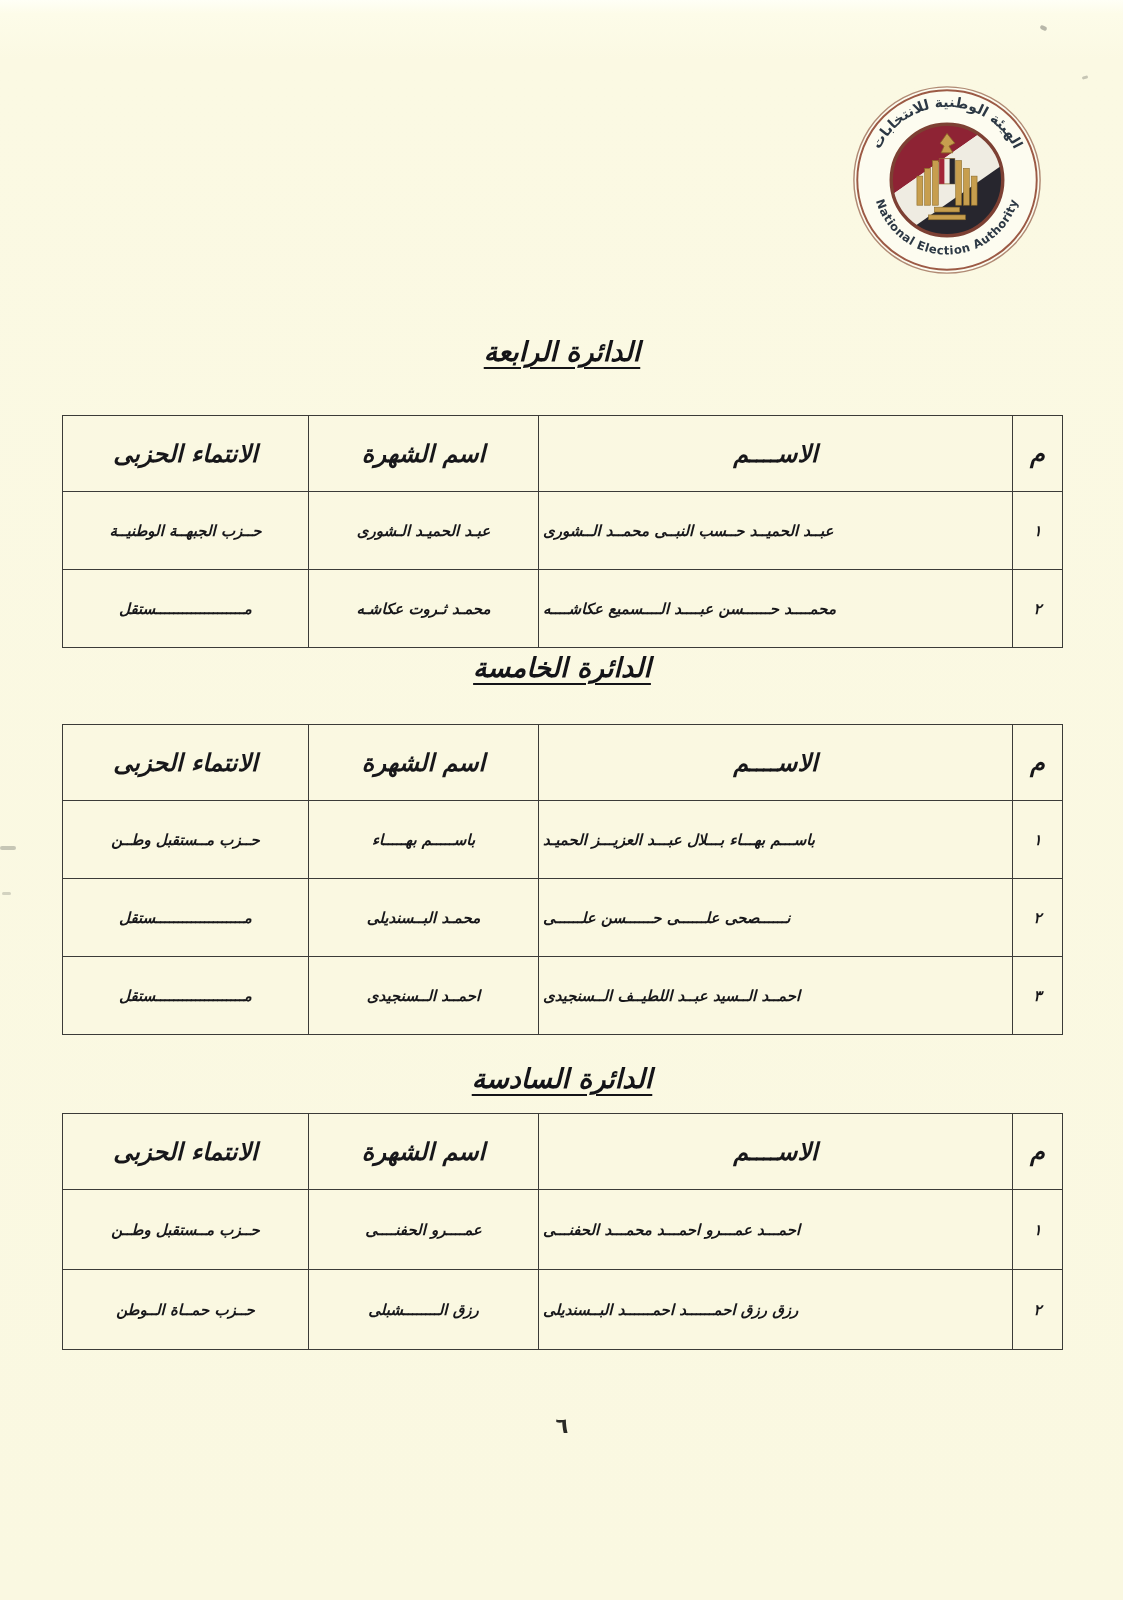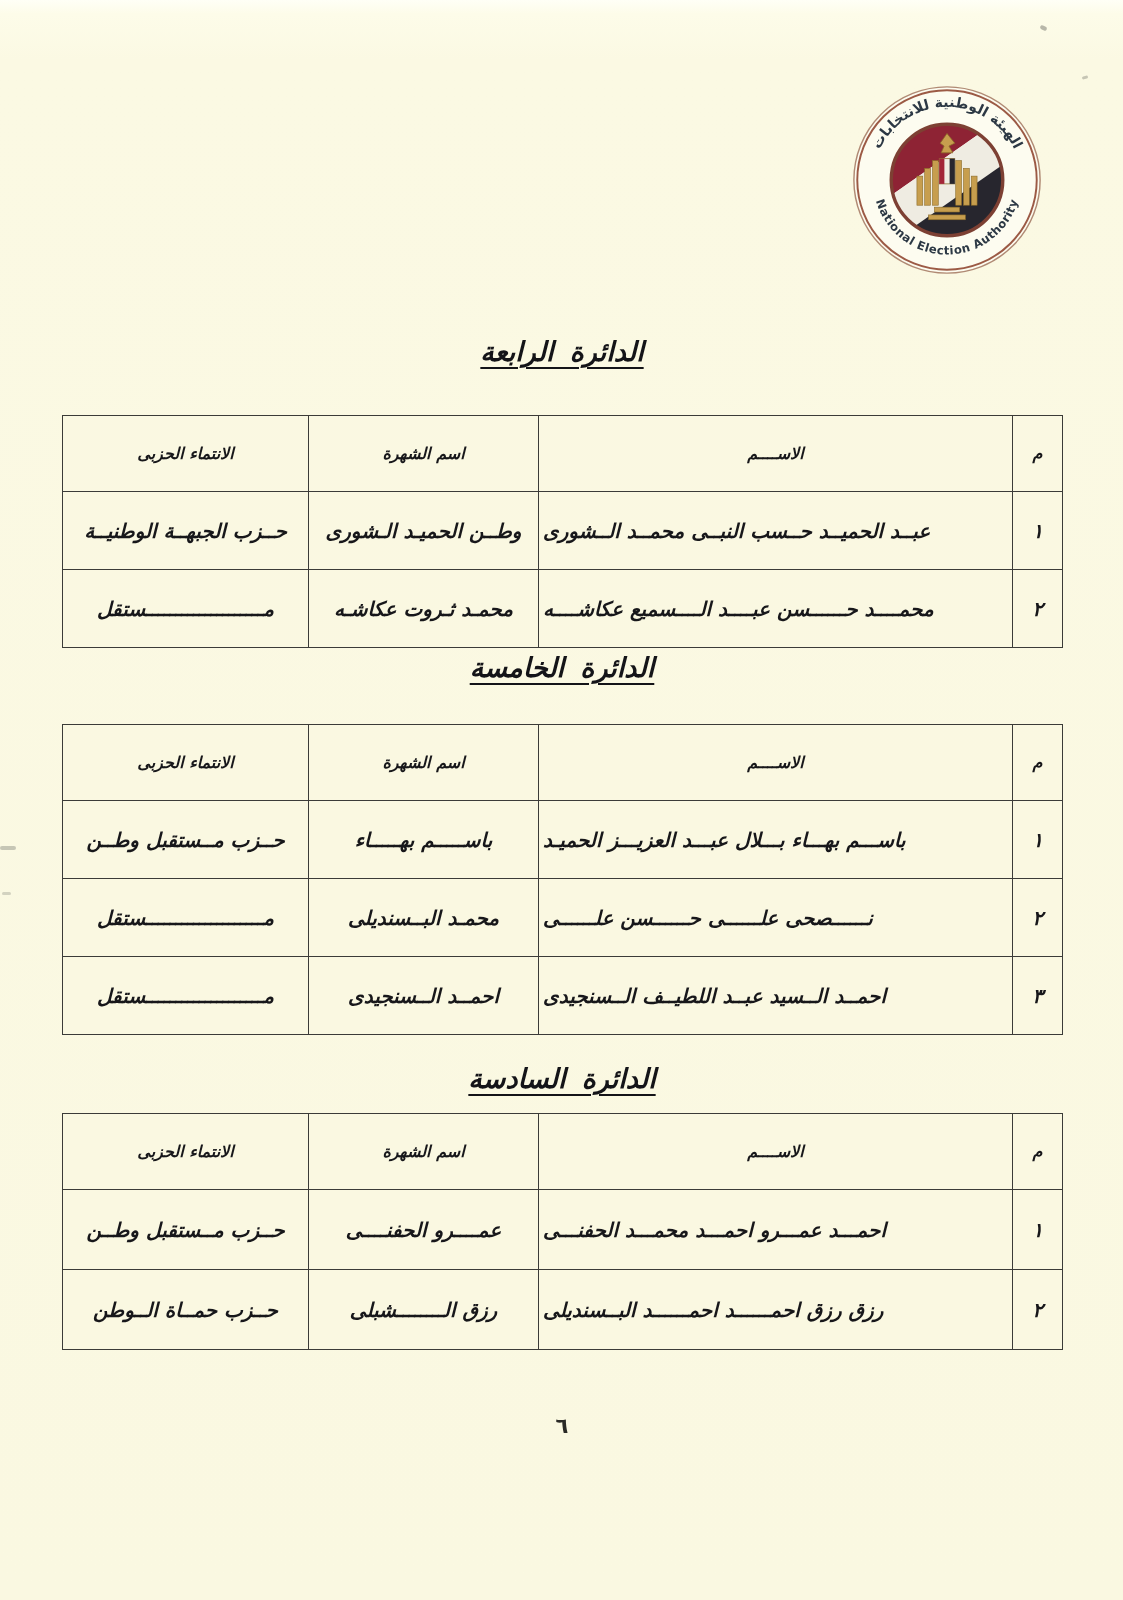--- a/index.html
+++ b/index.html
@@ -10,35 +10,35 @@
     background:linear-gradient(180deg,#fffff6 0px,#fdfce9 14px,#fbf9e3 60px,#faf8e1 100%);
     color:#17171a;
     direction:rtl;
     overflow:hidden;
   }
   .logo-wrap { position:absolute; left:850px; top:83px; width:194px; height:194px; }
   .district-title {
     position:absolute; left:62px; width:1000px; text-align:center;
     font-size:27px; font-weight:bold; font-style:italic;
     text-decoration:underline; text-underline-offset:6px; text-decoration-thickness:2px;
-    color:#141418; letter-spacing:0.5px;font-family:Liberation Mono, monospace;
+    color:#141418; letter-spacing:0.5px;
   }
   table.roster {
     position:absolute; left:62px; width:1000px;
     border-collapse:collapse; table-layout:fixed;
     background:rgba(250,248,225,0.4);
   }
   table.roster th, table.roster td {
     border:1.6px solid #3b3b38;
     vertical-align:middle;
     font-weight:bold; font-style:italic;
     overflow:hidden; white-space:nowrap;
   }
-  table.roster th { height:76px; font-size:16px; text-align:center; }
-  table.roster td { height:78px; font-size:20px;margin-left:43px; }
+  table.roster th { height:76px; font-size:24px; text-align:center; }
+  table.roster td { height:78px; font-size:15px;margin-left:43px; }
   table.roster tr.tall td { height:80px; }
   td.c-num  { text-align:center; font-size:19px; }
   td.c-name { text-align:left; padding:0 12px 0 4px; }
   td.c-fame { text-align:center; padding:0 4px; }
   td.c-party{ text-align:center; padding:0 6px; }
   .page-number {
     position:absolute; top:1414px; left:62px; width:1000px;
     text-align:center; font-size:21px; font-weight:bold; color:#2a2a26;
   }
   .speck { position:absolute; background:#9a9a8e; border-radius:2px; }
@@ -112,21 +112,21 @@
   <tbody>
       <tr>
     <th>م</th>
     <th>الاســــم</th>
     <th>اسم الشهرة</th>
     <th>الانتماء الحزبى</th>
   </tr>
   <tr>
     <td class="c-num">١</td>
     <td class="c-name">عبــد الحميــد حــسب النبــى محمــد الــشورى</td>
-    <td class="c-fame">وطــن الحميـد الـشورى</td>
+    <td class="c-fame">عبـد الحميـد الـشورى</td>
     <td class="c-party">حــزب الجبهــة الوطنيــة</td>
   </tr>
   <tr>
     <td class="c-num">٢</td>
     <td class="c-name">محمــــد حــــــسن عبــــد الــــسميع عكاشــــه</td>
     <td class="c-fame">محمـد ثـروت عكاشـه</td>
     <td class="c-party">مــــــــــــــــــــستقل</td>
   </tr>
 </tbody>
   </table>

